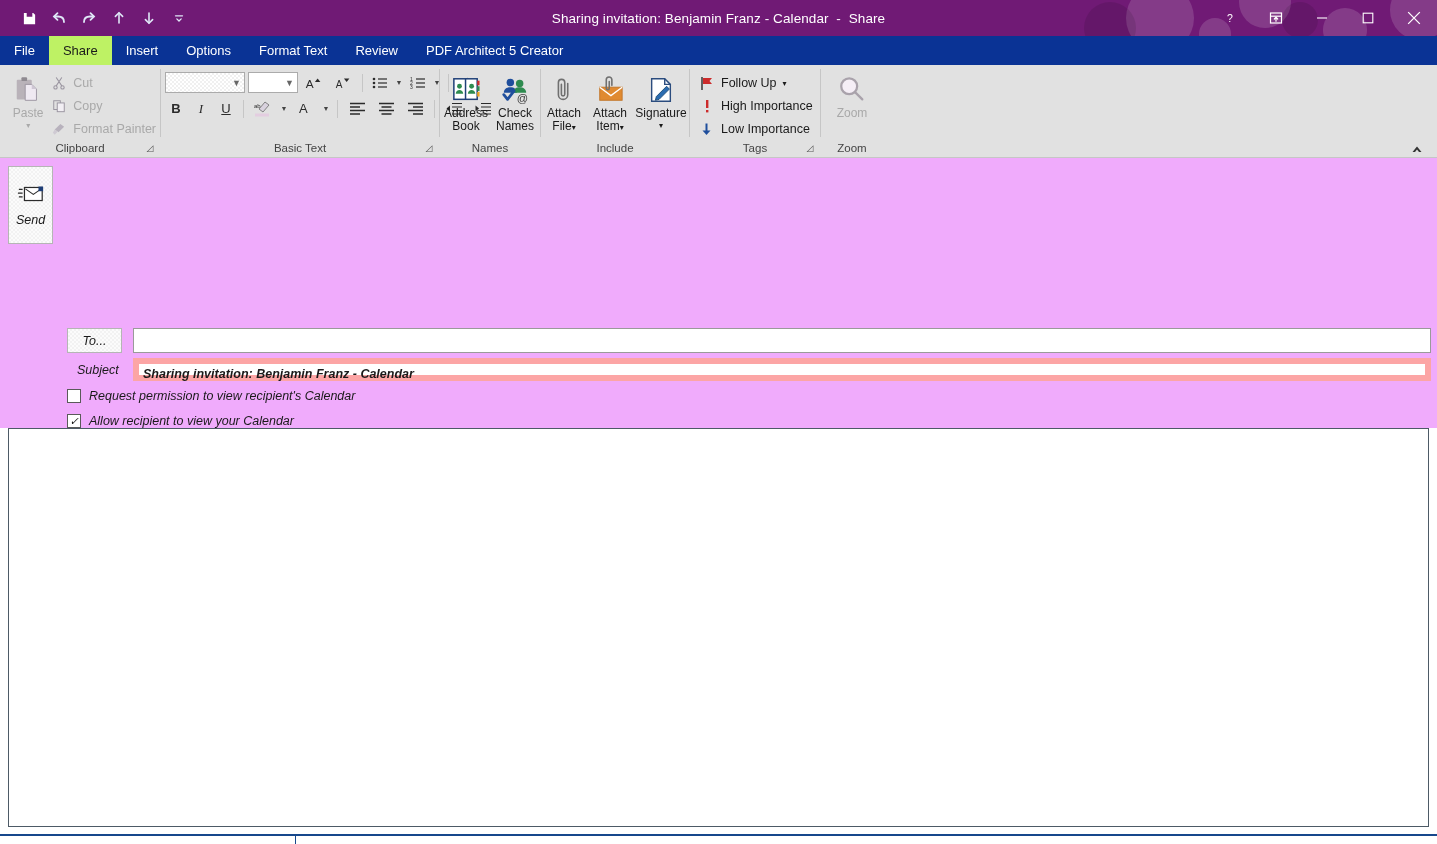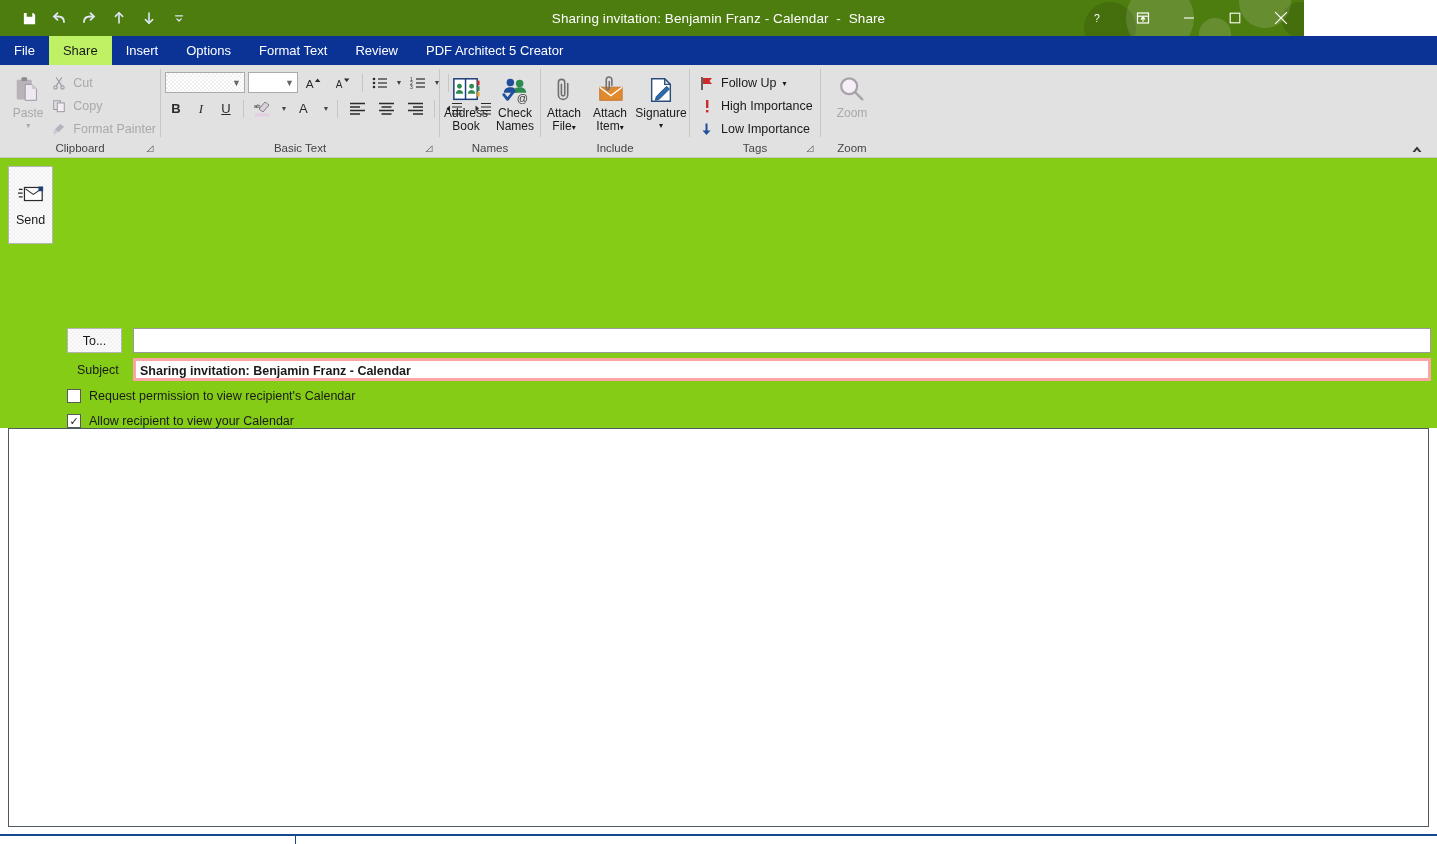--- a/index.html
+++ b/index.html
@@ -6,22 +6,22 @@
   html, body {
     width: 1437px; height: 844px;
     font-family: "Liberation Sans", sans-serif;
     overflow: hidden;
     background: #ffffff;
   }
   body { position: relative; }
 
   
   .titlebar {
-    position: absolute; left: 0; top: 0; width: 1304px; height: 36px;
-    background: #4d7c0f;
+    position: absolute; left: 0; top: 0; width: 1437px; height: 36px;
+    background: #701a75;
     overflow: hidden;
     text-align: right;
   }
   .titlebar-deco { position: absolute; inset: 0; pointer-events: none; }
   .qat {
     position: absolute; left: 14px; top: 0; height: 36px;
     display: flex; align-items: center; gap: 0px;
   }
   .qat-btn {
     width: 30px; height: 30px; display: flex; align-items: center; justify-content: center;
@@ -124,21 +124,21 @@
   .tbtn {
     width: 22px; height: 22px; display: flex; align-items: center; justify-content: center;
     color: #2b2b2b; font-size: 13px;
   }
   .tbtn.wide { width: 26px; }
   .tsep { width: 1px; height: 18px; background: #c6c6c6; margin: 0 3px; }
   .tcaret { width: 10px; display: flex; align-items: center; justify-content: center;
             color: #444; font-size: 7px; }
 
   
-  .msgarea { position: absolute; left: 0; top: 158px; width: 1437px; height: 270px; background: #84cc16; }
+  .msgarea { position: absolute; left: 0; top: 158px; width: 1437px; height: 270px; background: #f0abfc; font-style: italic; }
   .sendbtn {
     position: absolute; left: 8px; top: 8px; width: 45px; height: 78px;
     border: 1px solid #b5b5b5;
     background-image:
       linear-gradient(45deg, #f2f2f2 25%, transparent 25%, transparent 75%, #f2f2f2 75%),
       linear-gradient(45deg, #f2f2f2 25%, #fbfbfb 25%, #fbfbfb 75%, #f2f2f2 75%);
     background-size: 4px 4px; background-position: 0 0, 2px 2px;
     display: flex; flex-direction: column; align-items: center; justify-content: center;
     gap: 6px; font-size: 12.5px; color: #1a1a1a;
   }
@@ -155,21 +155,21 @@
   .tofield {
     position: absolute; left: 133px; top: 170px; width: 1298px; height: 25px;
     border: 1px solid #9a9a9a; background: #ffffff;
     font-size: 12.5px; color: #1a1a1a; padding: 0 4px; line-height: 23px;
   }
   .subjlabel {
     position: absolute; left: 77px; top: 205px; font-size: 12.5px; color: #1a1a1a;
   }
   .subjfield {
     position: absolute; left: 133px; top: 200px; width: 1298px; height: 23px;
-    border: 3px solid #fca5a5; background: #ffffff;
+    border: 6px solid #fca5a5; background: #ffffff;
     font-size: 12.5px; color: #1a1a1a; font-weight: bold;
     padding: 0 4px; line-height: 21px;
   }
   .chkrow {
     position: absolute; display: flex; align-items: center; gap: 8px;
     font-size: 12.5px; color: #1a1a1a;
   }
   .chkrow.r1 { left: 67px; top: 231px; }
   .chkrow.r2 { left: 67px; top: 256px; }
   .chkbox {

